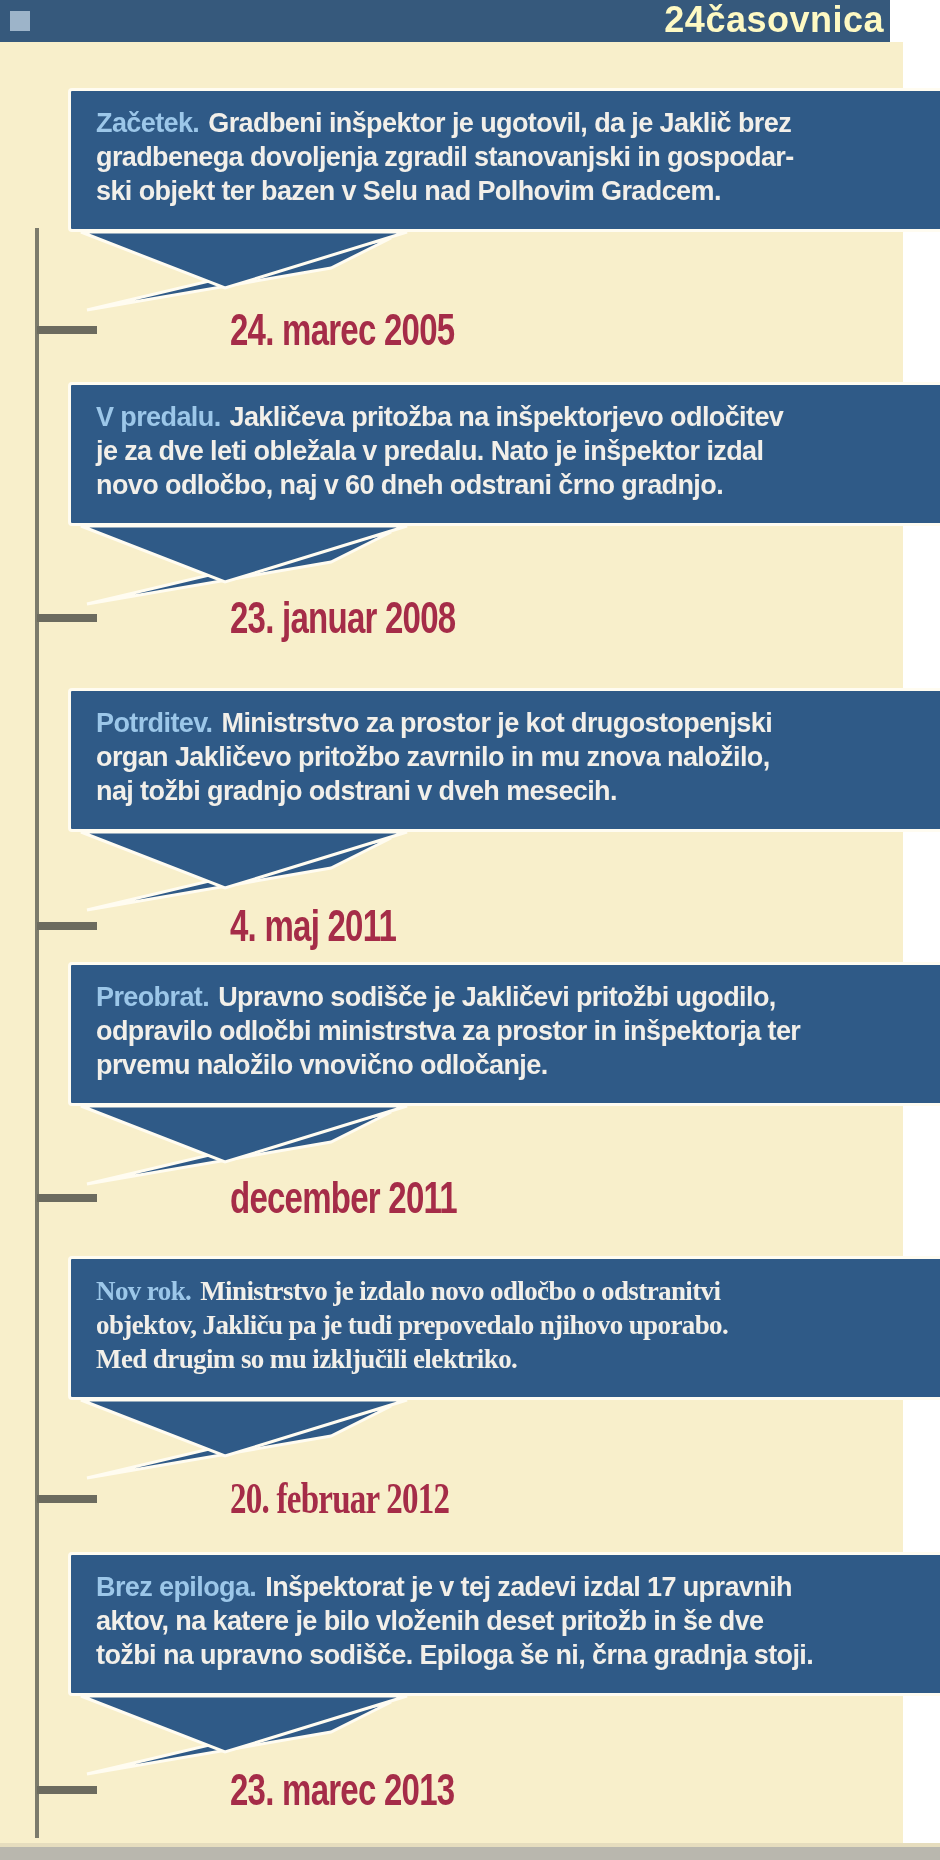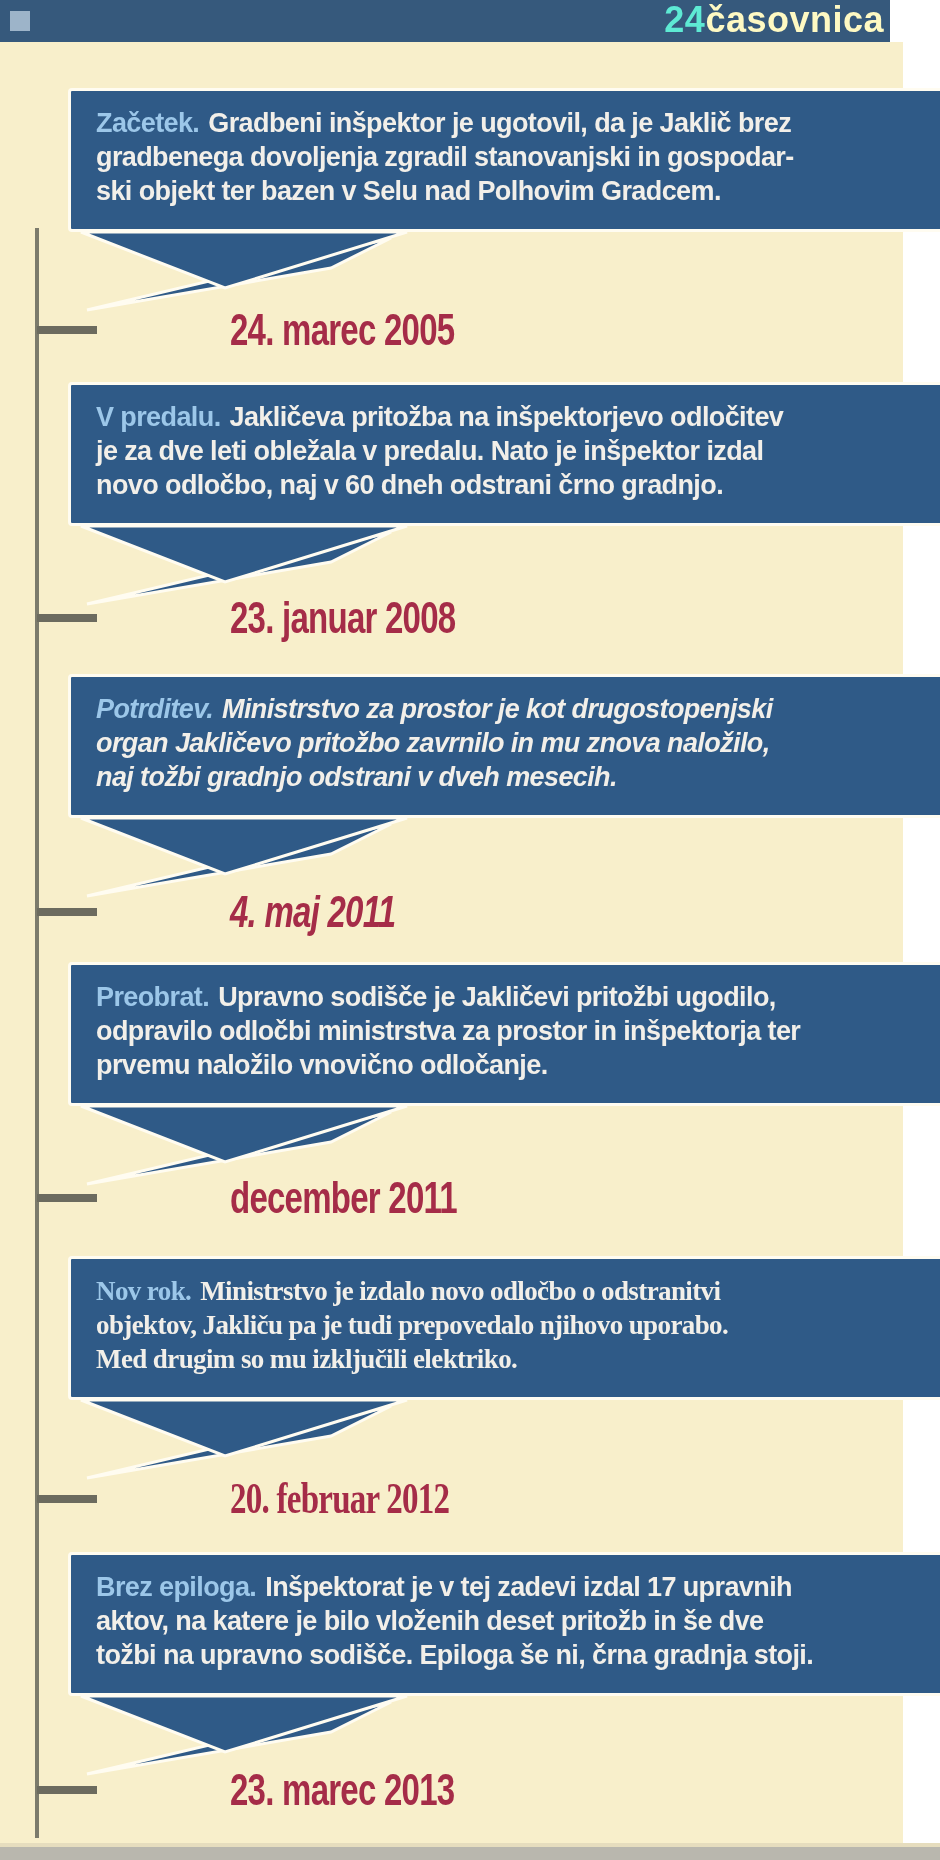--- a/index.html
+++ b/index.html
@@ -7,21 +7,21 @@
   #stage{position:relative;width:940px;height:1860px;background:#ffffff;overflow:hidden;}
 
   
   .cream{position:absolute;left:0;top:42px;width:903px;height:1801px;background:#f8efcb;}
 
   
   .masthead{position:absolute;left:0;top:0;width:890px;height:42px;background:#36597c;}
   .masthead .sq{position:absolute;left:10px;top:11px;width:20px;height:20px;background:#9db4c9;}
   .masthead .title{position:absolute;right:6px;top:0;height:42px;line-height:40px;
     font-weight:bold;font-size:36px;letter-spacing:0.5px;}
-  .masthead .t-bold{color:#5eead4;}
+  .masthead .t-bold{color:#fef9c3;}
   .masthead .t-light{color:#fef9c3;}
 
   
   .axis{position:absolute;left:35px;top:228px;width:4px;height:1610px;background:#7c7b6c;}
 
   
   .bottom-strip{position:absolute;left:0;top:1843px;width:940px;height:17px;background:#b9b7ae;border-top:4px solid #e6ddbe;}
 
   
   .entry{position:absolute;left:0;width:940px;}
@@ -78,21 +78,21 @@
           </div>
     </div>
     <svg class="tail" viewBox="0 0 400 84">
       <polygon points="316,8 256,38 12,80"></polygon>
       <polygon points="6,2 332,2 150,58"></polygon>
     </svg>
     <div class="tick" style="top: 232px;"></div>
     <div class="date" style="top: 210px;">23. januar 2008</div>
   </div>
 
-  <div class="entry" style="top: 674px; height: 278px; font-style: italic;">
+  <div class="entry" style="top: 688px; height: 278px;">
     <div class="bubble">
       <div class="box-text">
             <div class="bline"><span class="lead">Potrditev.</span><span>Ministrstvo za prostor je kot drugostopenjski</span></div>
             <div class="bline">organ Jakličevo pritožbo zavrnilo in mu znova naložilo,</div>
             <div class="bline">naj tožbi gradnjo odstrani v dveh mesecih.</div>
           </div>
     </div>
     <svg class="tail" viewBox="0 0 400 84">
       <polygon points="316,8 256,38 12,80"></polygon>
       <polygon points="6,2 332,2 150,58"></polygon>

